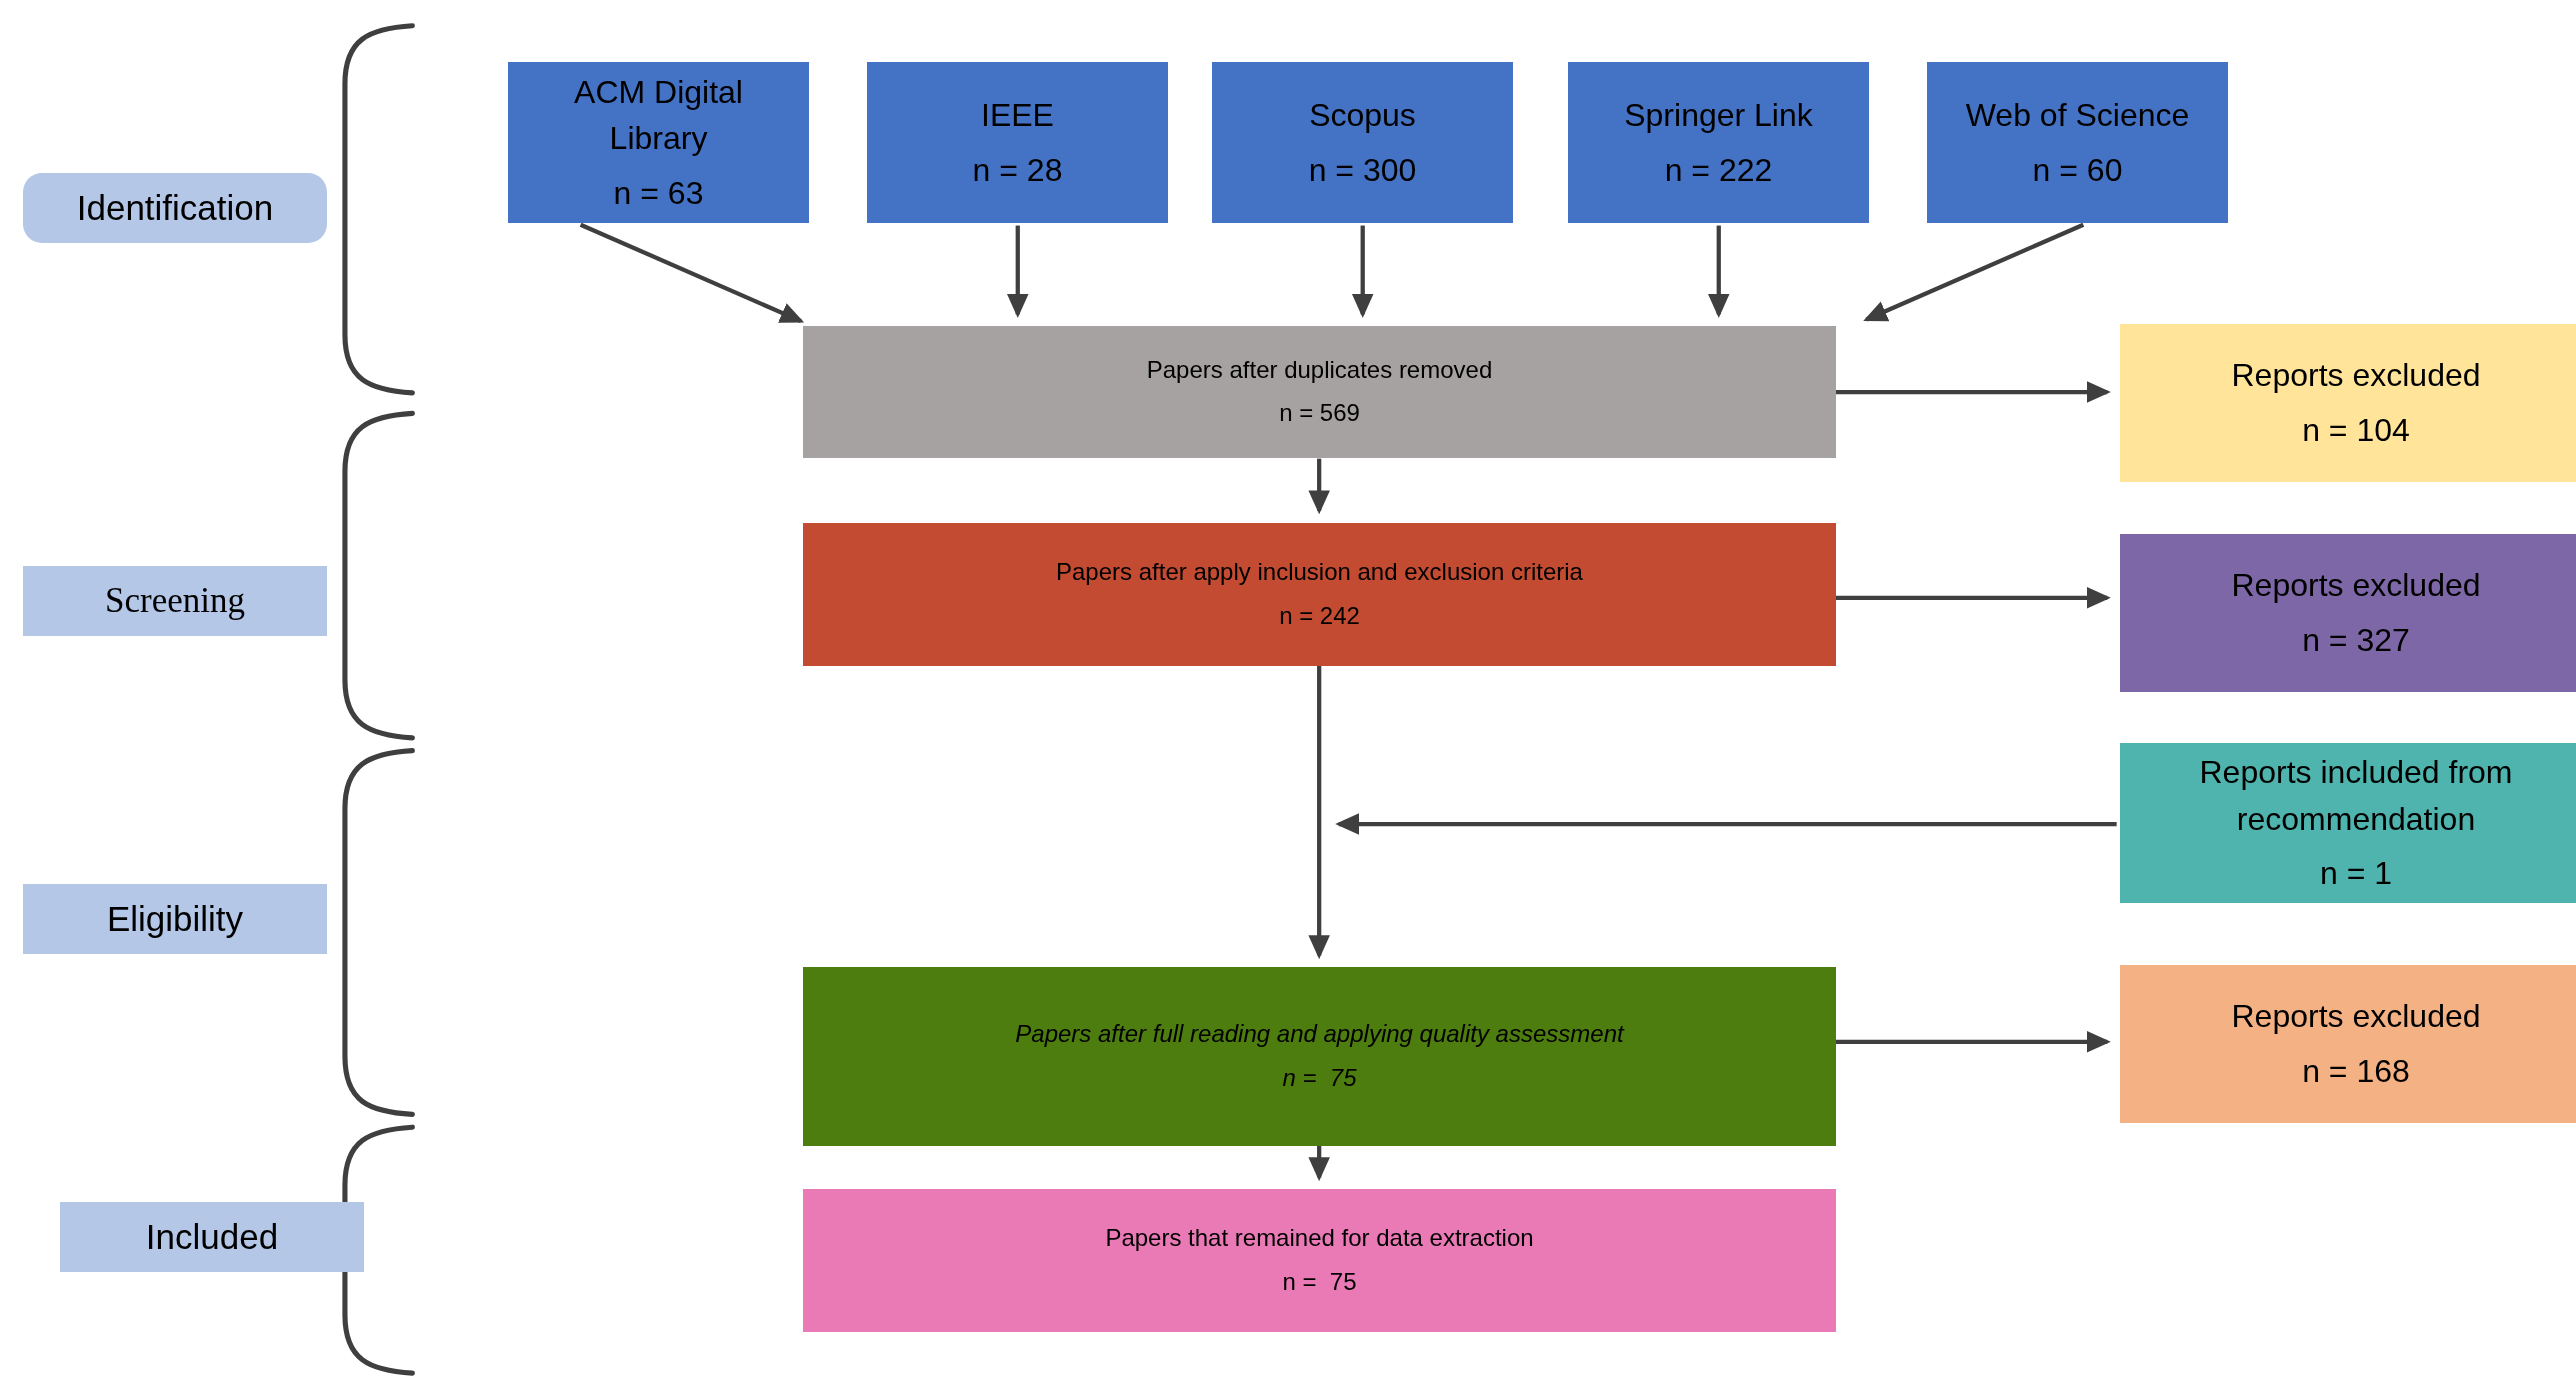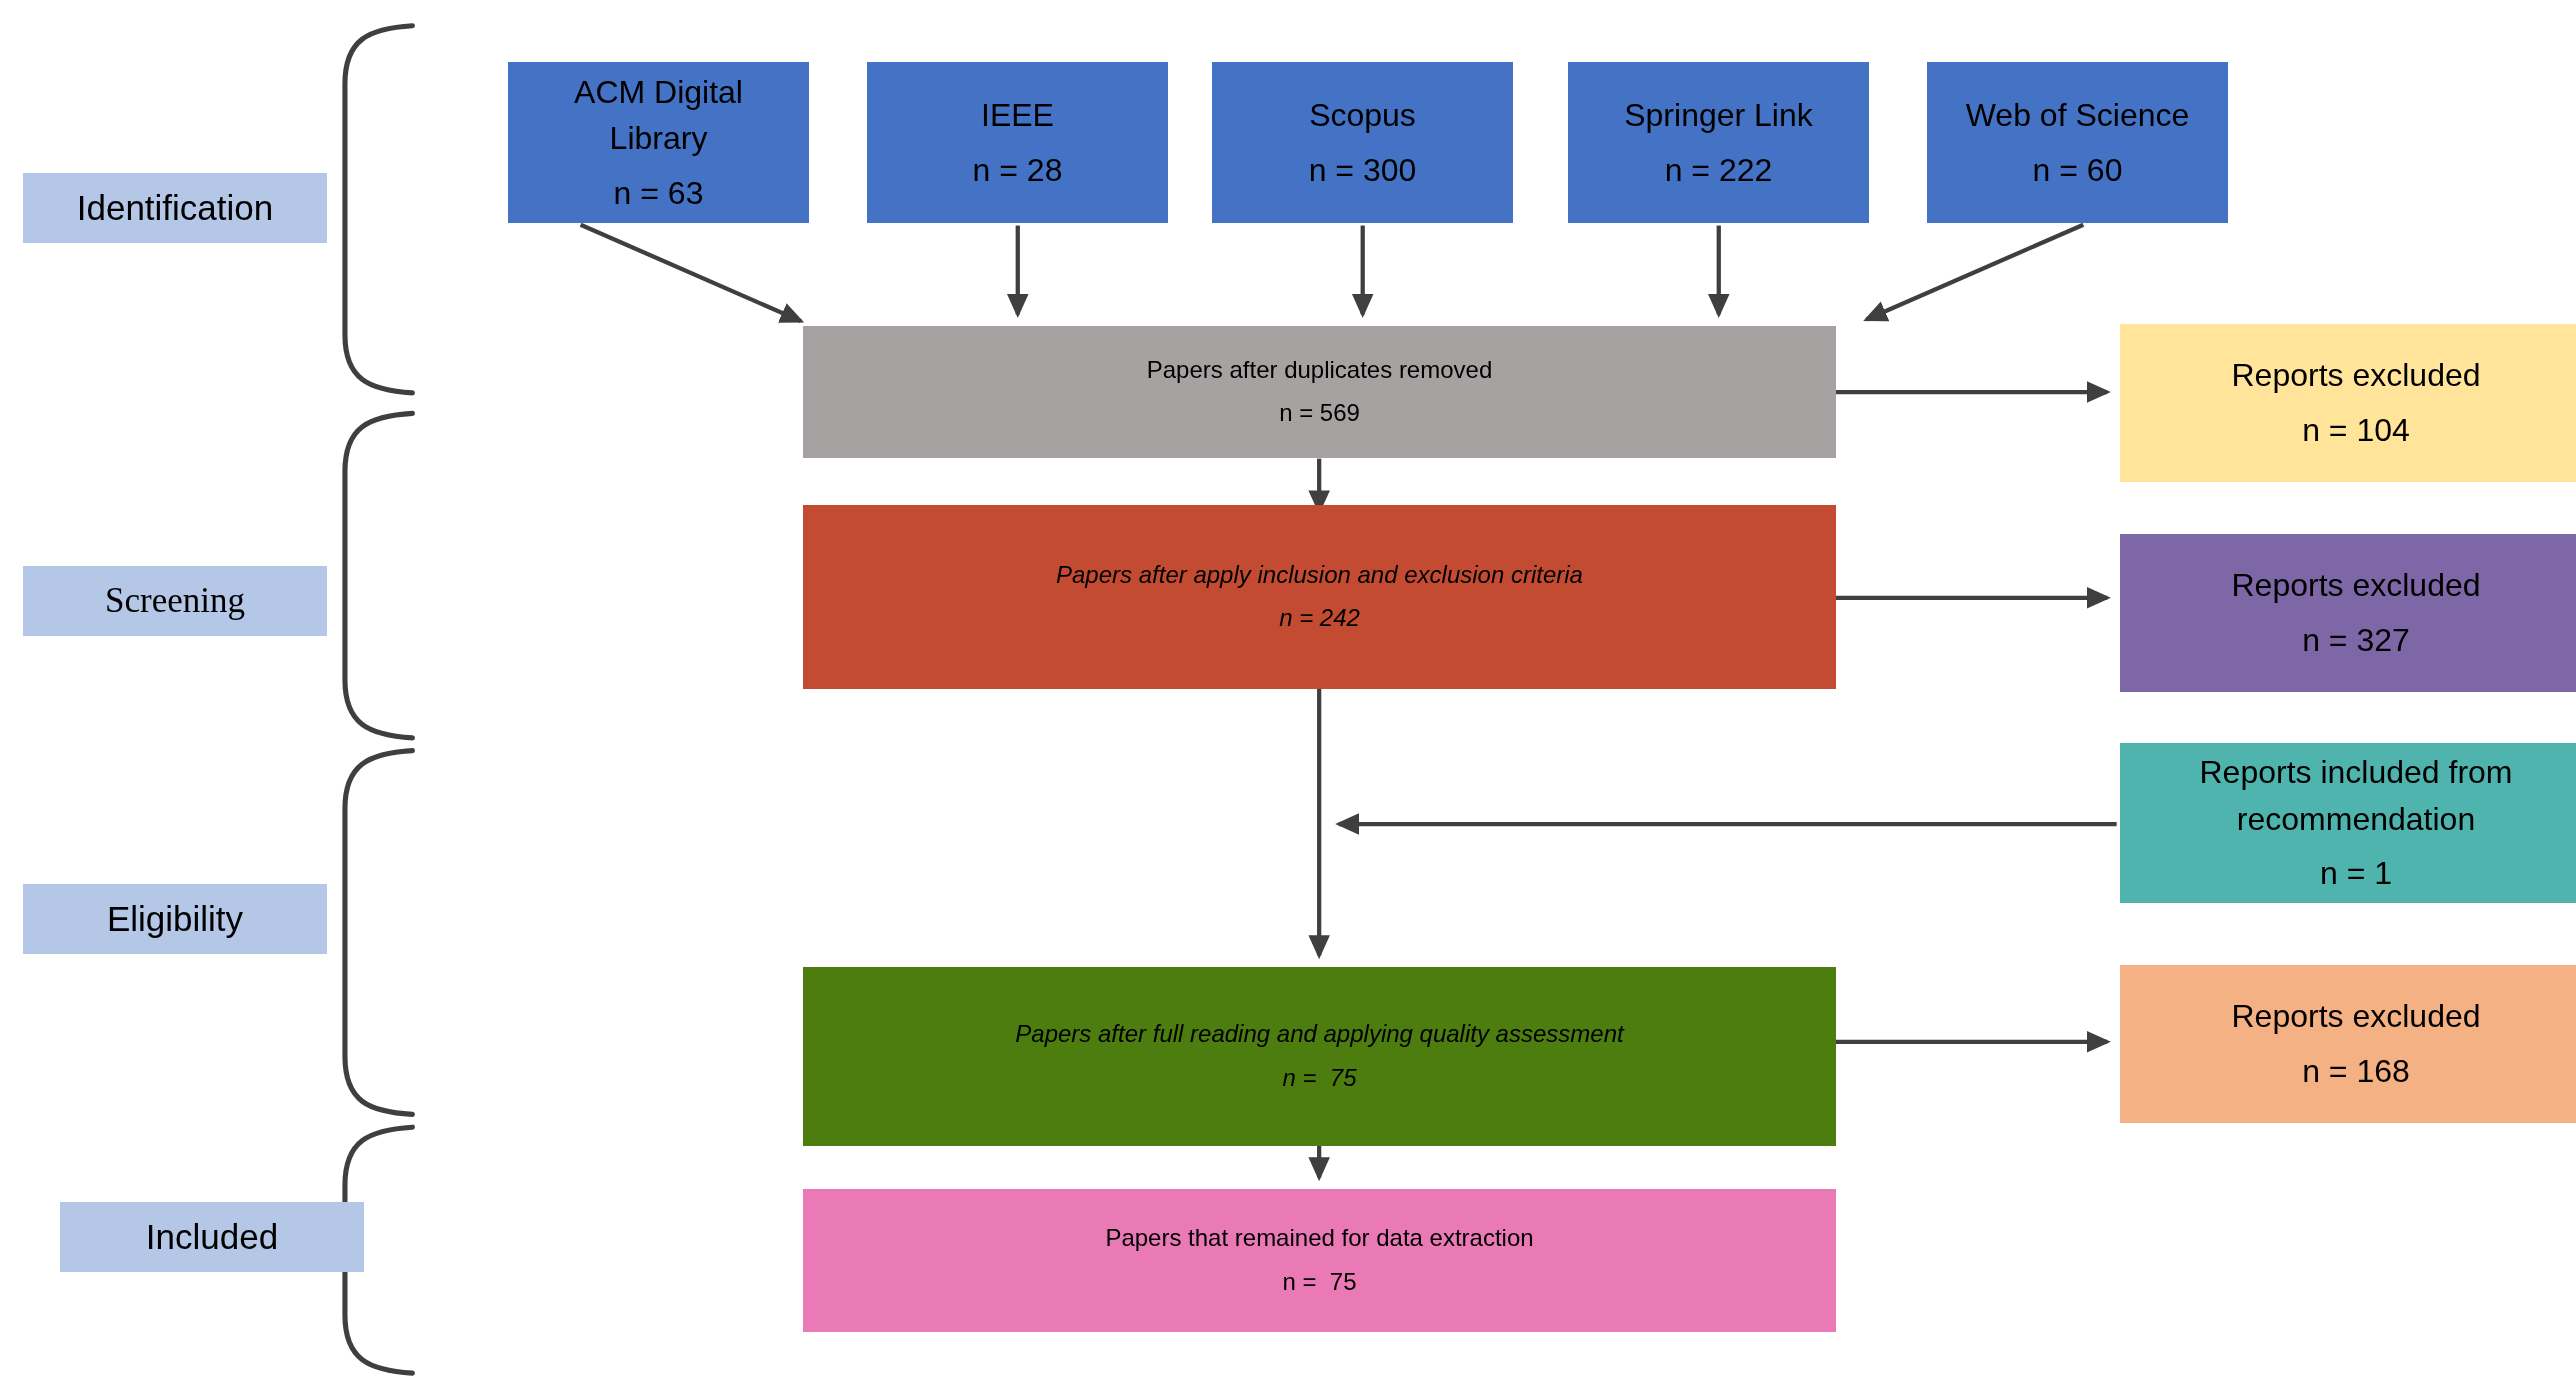--- a/index.html
+++ b/index.html
@@ -58,21 +58,21 @@
       <path d="M1545,537 L1545,598 " marker-end="url(#ah)"></path>
       <path d="M2150,459 L2468,459" marker-end="url(#ah)"></path>
       <path d="M2150,700 L2468,700" marker-end="url(#ah)"></path>
       <path d="M1545,780 L1545,1119" marker-end="url(#ah)"></path>
       <path d="M2479,965 L1568,965" marker-end="url(#ah)"></path>
       <path d="M2150,1220 L2468,1220" marker-end="url(#ah)"></path>
       <path d="M1545,1300 L1545,1379" marker-end="url(#ah)"></path>
     </g>
   </svg>
 
-  <div class="stage" style="top: 173px; background: rgb(180, 199, 231);">Identification</div>
+  <div class="stage" style="top: 173px; background: rgb(180, 199, 231); border-radius: 19px;">Identification</div>
   <div class="stage" style="top: 566px; background: rgb(180, 199, 231); font-family: Liberation Serif, serif;">Screening</div>
   <div class="stage" style="top: 884px; background: rgb(180, 199, 231);">Eligibility</div>
   <div class="stage" style="top: 1202px; background: rgb(180, 199, 231); margin-left: 37px;">Included</div>
 
   <div class="box source" style="left: 508px; top: 62px; background: rgb(68, 114, 196);">
     <div class="lbl">ACM Digital Library</div>
     <div class="num">n = 63</div>
   </div>
   <div class="box source" style="left: 867px; top: 62px; background: rgb(68, 114, 196);">
     <div class="lbl">IEEE</div>
@@ -88,21 +88,21 @@
   </div>
   <div class="box source" style="left: 1927px; top: 62px; background: rgb(68, 114, 196);">
     <div class="lbl">Web of Science</div>
     <div class="num">n = 60</div>
   </div>
 
   <div class="box flowbox" style="left: 803px; top: 326px; height: 132px; background: rgb(166, 162, 161);">
     <div class="lbl">Papers after duplicates removed</div>
     <div class="num">n = 569</div>
   </div>
-  <div class="box flowbox" style="left: 803px; top: 505px; height: 184px; background: rgb(195, 75, 50); font-style: italic;">
+  <div class="box flowbox" style="left: 803px; top: 523px; height: 143px; background: rgb(195, 75, 50);">
     <div class="lbl">Papers after apply inclusion and exclusion criteria</div>
     <div class="num">n = 242</div>
   </div>
   <div class="box flowbox" style="left: 803px; top: 967px; height: 179px; background: #4d7c0f; font-style: italic;">
     <div class="lbl">Papers after full reading and applying quality assessment</div>
     <div class="num">n =  75</div>
   </div>
   <div class="box flowbox" style="left: 803px; top: 1189px; height: 143px; background: rgb(233, 122, 181);">
     <div class="lbl">Papers that remained for data extraction</div>
     <div class="num">n =  75</div>

